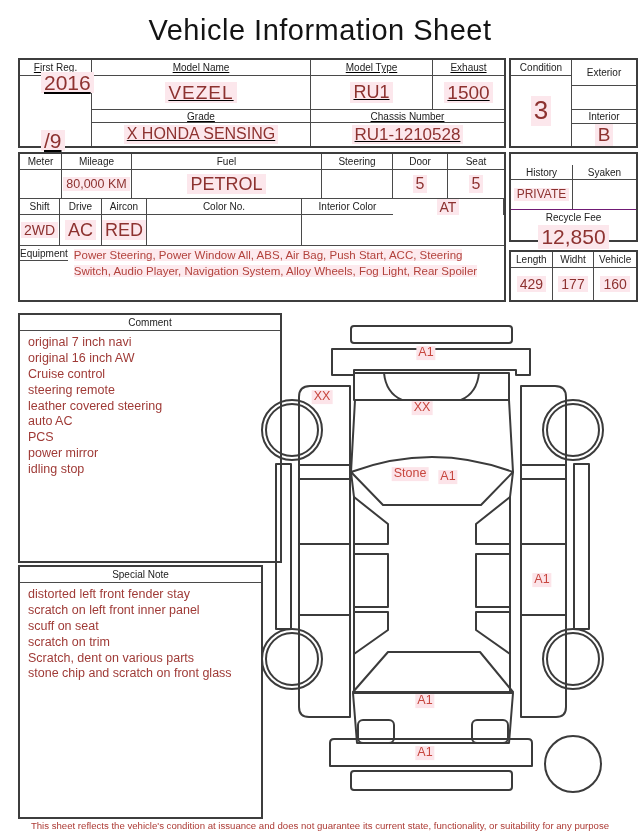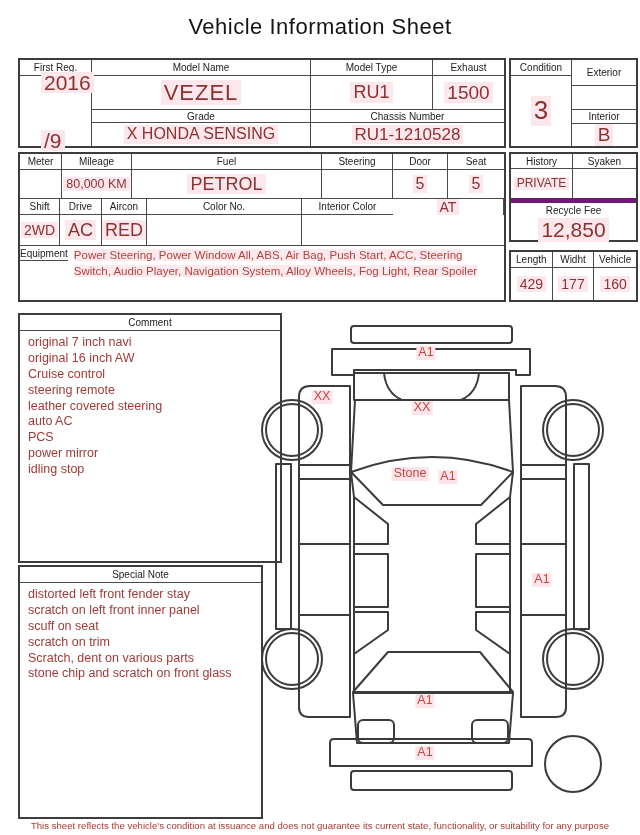--- a/index.html
+++ b/index.html
@@ -1,43 +1,43 @@
 <!DOCTYPE html>
 <html><head>
 <meta charset="utf-8">
 <style>
   html,body{margin:0;padding:0;background:#fff;}
   .sheet{position:relative;width:640px;height:835px;background:#fff;font-family:"Liberation Sans",sans-serif;overflow:hidden;}
-  .title{position:absolute;top:14px;left:0;right:0;text-align:center;font-size:22px;color:#141414;letter-spacing:.5px;}
+  .title{position:absolute;top:14px;left:0;right:0;text-align:center;font-size:29px;color:#141414;letter-spacing:.5px;}
   .box{position:absolute;border:2px solid #3d3d3d;background:#fff;box-sizing:border-box;}
   .c{display:flex;align-items:center;justify-content:center;box-sizing:border-box;}
   .lbl{display:flex;align-items:center;justify-content:center;font-size:10px;color:#222;box-sizing:border-box;}
   .br{border-right:1px solid #4a4a4a;}
   .bb{border-bottom:1px solid #4a4a4a;}
   .f1{flex:1;}
   .val{color:#8d3230;}
   .hl{background:#fce7ec;padding:0 3px;line-height:1.15;}
   .hl2{background:#fdeaee;}
   
-  #t1{left:18px;top:58px;width:488px;height:90px;display:grid;grid-template-columns:72px 219px 122px 1fr;grid-template-rows:16px 34px 13px 1fr;}
+  #t1{left:18px;top:58px;width:488px;height:90px;display:grid;grid-template-columns:72px 219px 122px 1fr;grid-template-rows:16px 34px 13px 1fr;text-decoration:underline;}
   #firstRegVal{flex-direction:column;align-items:flex-start;justify-content:center;padding-left:21px;gap:37px;}
   #firstRegVal .hl{font-size:21px;line-height:1.0;}
   
   #cond{left:509px;top:58px;width:129px;height:90px;display:flex;}
   #cond .col1{width:60px;border-right:1px solid #4a4a4a;display:flex;flex-direction:column;}
   #cond .col2{flex:1;display:flex;flex-direction:column;}
   
   #mid{left:18px;top:152px;width:488px;height:150px;display:flex;flex-direction:column;}
   #secA{display:grid;grid-template-columns:42px 70px 190px 71px 55px 1fr;grid-template-rows:16px 1fr;height:44px;border-bottom:1px solid #4a4a4a;flex:none;}
   #secB{display:grid;grid-template-columns:40px 42px 45px 155px 91px 1fr;grid-template-rows:16px 1fr;height:46px;border-bottom:1px solid #4a4a4a;flex:none;}
   #secC{flex:1;display:flex;flex-direction:row;}
   #equipText{flex:1;padding:2px 15px 0 6px;font-size:11.5px;color:#b2423c;line-height:1.35;}
   
   #hist{left:509px;top:152px;width:129px;height:90px;display:flex;flex-direction:column;}
-  #histTop{height:44px;border-bottom:5px solid #701a75;display:grid;grid-template-columns:62px 1fr;grid-template-rows:15px 1fr;flex:none;}
+  #histTop{height:44px;border-bottom:1px solid #701a75;display:grid;grid-template-columns:62px 1fr;grid-template-rows:15px 1fr;flex:none;margin-top:11px;}
   #recyc{flex:1;display:flex;flex-direction:column;}
   
   #dims{left:509px;top:250px;width:129px;height:52px;display:grid;grid-template-columns:1fr 1fr 1fr;grid-template-rows:16px 1fr;}
   
   #comment{left:18px;top:313px;width:264px;height:250px;display:flex;flex-direction:column;}
   #special{left:18px;top:565px;width:245px;height:254px;display:flex;flex-direction:column;}
   .noteHead{height:16px;border-bottom:1px solid #4a4a4a;flex:none;}
   .notes{padding:4px 8px;font-size:12.5px;color:#9f3a36;line-height:1.27;}
   
   #diagram{position:absolute;left:258px;top:312px;width:368px;height:500px;}
@@ -55,21 +55,21 @@
   <div class="box" id="t1">
     <div class="lbl br bb" style="grid-area:1/1">First Reg.</div>
     <div class="lbl br bb" style="grid-area:1/2">Model Name</div>
     <div class="lbl br bb" style="grid-area:1/3">Model Type</div>
     <div class="lbl bb" style="grid-area:1/4">Exhaust</div>
     <div class="c br" id="firstRegVal" style="grid-area:2/1/5/2">
       <span class="val hl">2016</span>
       <span class="val hl">/9</span>
     </div>
     <div class="c br bb" style="grid-area:2/2">
-        <span class="val hl" style="font-size:22px;letter-spacing:1px">VEZEL</span>
+        <span class="val hl" style="font-size:19px;letter-spacing:1px">VEZEL</span>
       </div>
     <div class="c br bb" style="grid-area:2/3">
         <span class="val hl" style="font-size:18px">RU1</span>
       </div>
     <div class="c bb" style="grid-area:2/4">
         <span class="val hl" style="font-size:19px">1500</span>
       </div>
     <div class="lbl br bb" style="grid-area:3/2">Grade</div>
     <div class="lbl bb" style="grid-area:3/3/4/5">Chassis Number</div>
     <div class="c br" style="grid-area:4/2">

